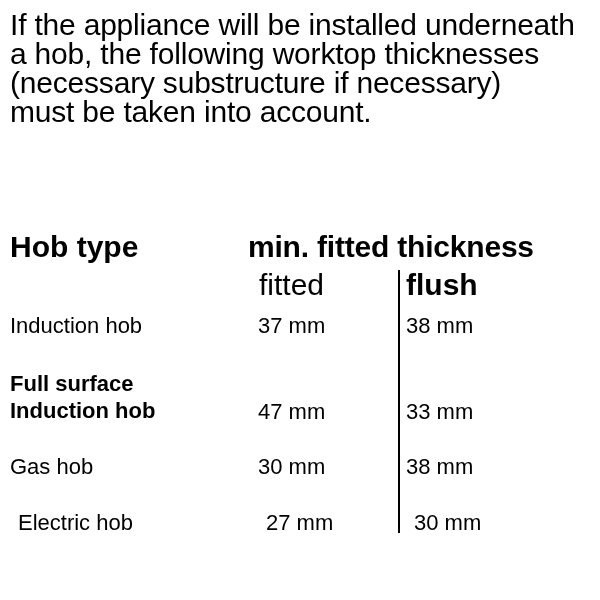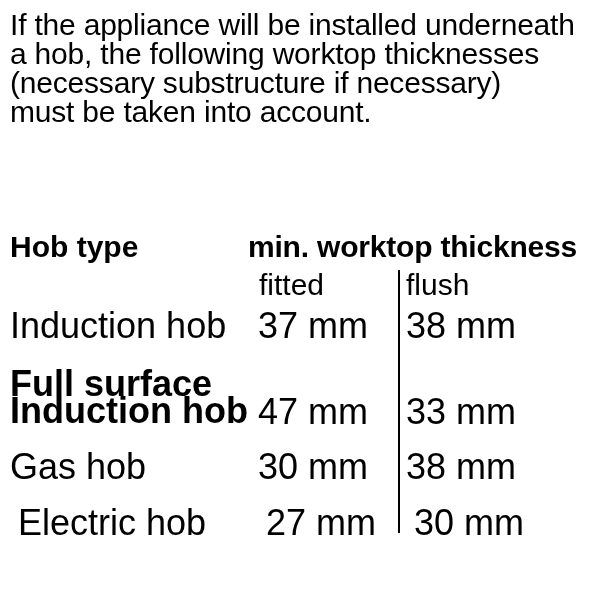--- a/index.html
+++ b/index.html
@@ -36,53 +36,53 @@
     font-weight: bold;
     top: 216px;
     margin-top: 16px;
   }
   #hdr-hob-type { left: 10px; }
   #hdr-min-worktop { left: 248px; letter-spacing: -0.2px; }
 
   
   .subh { font-size: 30px; line-height: 29px; top: 270px; }
   #subh-fitted { left: 259px; }
-  #subh-flush { left: 406px; }
+  #subh-flush { left: 406px; font-weight: bold; }
 
   
   #col-divider {
     left: 398px;
     top: 270px;
     width: 2px;
     height: 263px;
     background: #000000;
   }
 
   
-  .cell { font-size: 36px; line-height: 29px; }
+  .cell { font-size: 22px; line-height: 29px; }
   .col-hob { left: 10px; }
   .col-fitted { left: 258px; }
   .col-flush { left: 406px; }
 
   .row1 { top: 311px; }
   .row2-name { top: 370px; line-height: 27px; white-space: pre-line; font-weight: bold; }
   .row2-val { top: 397px; }
   .row3 { top: 452px; }
   .row4 { top: 508px; margin-left: 8px; }
 </style>
 </head>
 <body>
 
 <div class="abs intro-line" id="intro-line-0">If the appliance will be installed underneath</div>
 <div class="abs intro-line" id="intro-line-1">a hob, the following worktop thicknesses</div>
 <div class="abs intro-line" id="intro-line-2">(necessary substructure if necessary)</div>
 <div class="abs intro-line" id="intro-line-3">must be taken into account.</div>
 
 <div class="abs th" id="hdr-hob-type">Hob type</div>
-<div class="abs th" id="hdr-min-worktop">min. worktop thickness</div>
+<div class="abs th" id="hdr-min-worktop">min. fitted thickness</div>
 
 <div class="abs subh" id="subh-fitted">fitted</div>
 <div class="abs subh" id="subh-flush">flush</div>
 
 <div class="abs" id="col-divider"></div>
 
 <div class="abs cell col-hob row1">Induction hob</div>
 <div class="abs cell col-fitted row1">37 mm</div>
 <div class="abs cell col-flush row1">38 mm</div>
 

